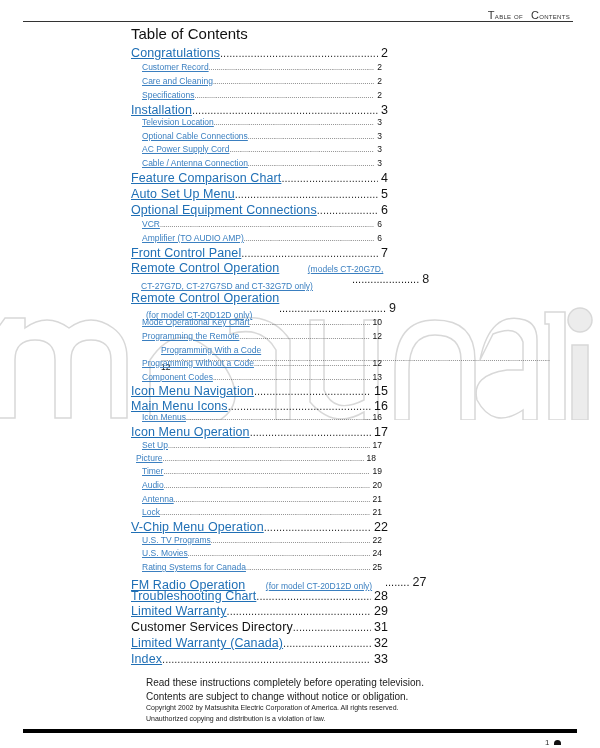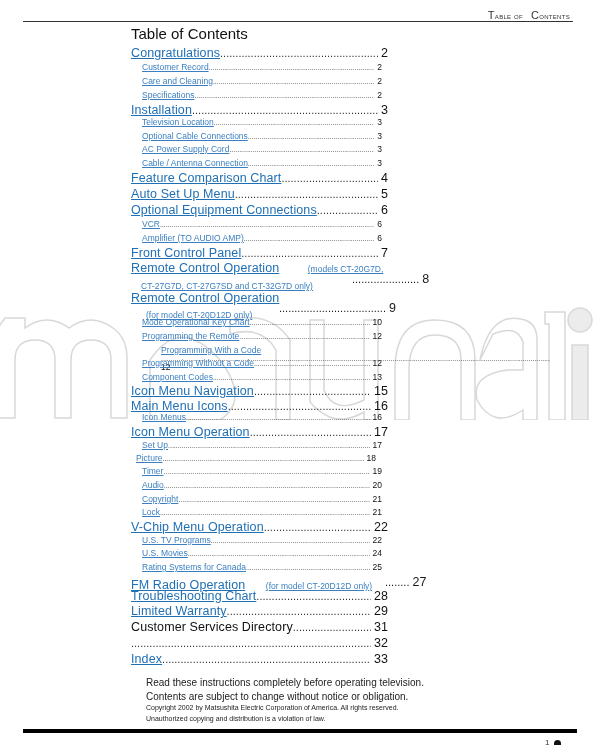--- a/index.html
+++ b/index.html
@@ -256,21 +256,21 @@
     </div>
     <div class="entry lvl2" style="top: 480px;">
       <div class="row" style="left: 142px; width: 240px;">
         <span class="lbl">Audio</span>
         <span class="dots"> ........................................................................................................................................................................................................</span>
         <span class="pg">20</span>
       </div>
     </div>
     <div class="entry lvl2" style="top: 494px;">
       <div class="row" style="left: 142px; width: 240px;">
-        <span class="lbl">Copyright</span>
+        <span class="lbl">Antenna</span>
         <span class="dots"> ........................................................................................................................................................................................................</span>
         <span class="pg">21</span>
       </div>
     </div>
     <div class="entry lvl2" style="top: 507px;">
       <div class="row" style="left: 142px; width: 240px;">
         <span class="lbl">Lock</span>
         <span class="dots"> ........................................................................................................................................................................................................</span>
         <span class="pg">21</span>
       </div>
@@ -319,20 +319,21 @@
     </div>
     <div class="entry lvl1 plain" style="top: 620px;">
       <div class="row" style="left: 131px; width: 257px;">
         <span class="lbl">Customer Services Directory</span>
         <span class="dots"> ........................................................................................................................................................................................................</span>
         <span class="pg">31</span>
       </div>
     </div>
     <div class="entry lvl1" style="top: 636px;">
       <div class="row" style="left: 131px; width: 257px;">
+        <span class="lbl">Limited Warranty (Canada)</span>
         <span class="dots"> ........................................................................................................................................................................................................</span>
         <span class="pg">32</span>
       </div>
     </div>
     <div class="entry lvl1" style="top: 652px;">
       <div class="row" style="left: 131px; width: 257px;">
         <span class="lbl">Index</span>
         <span class="dots"> ........................................................................................................................................................................................................</span>
         <span class="pg">33</span>
       </div>

